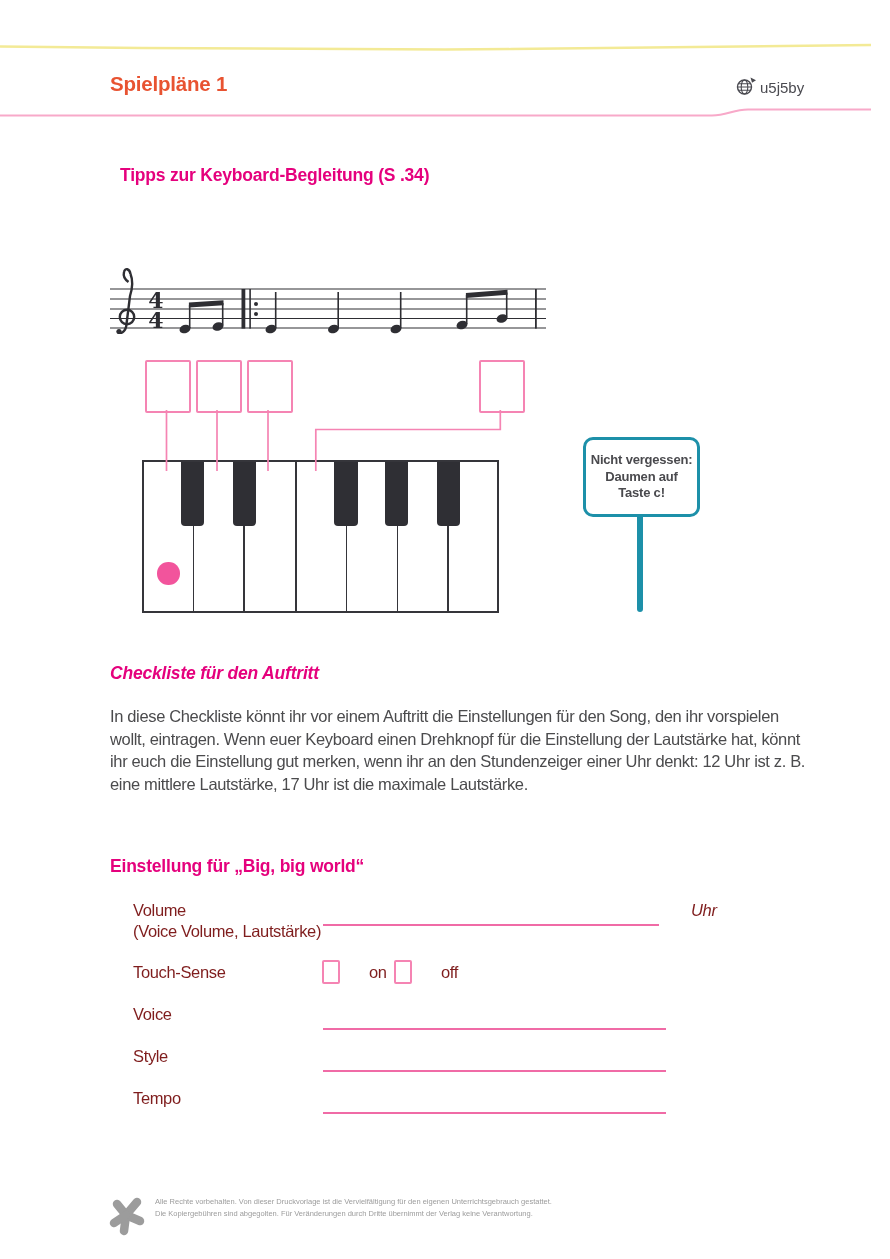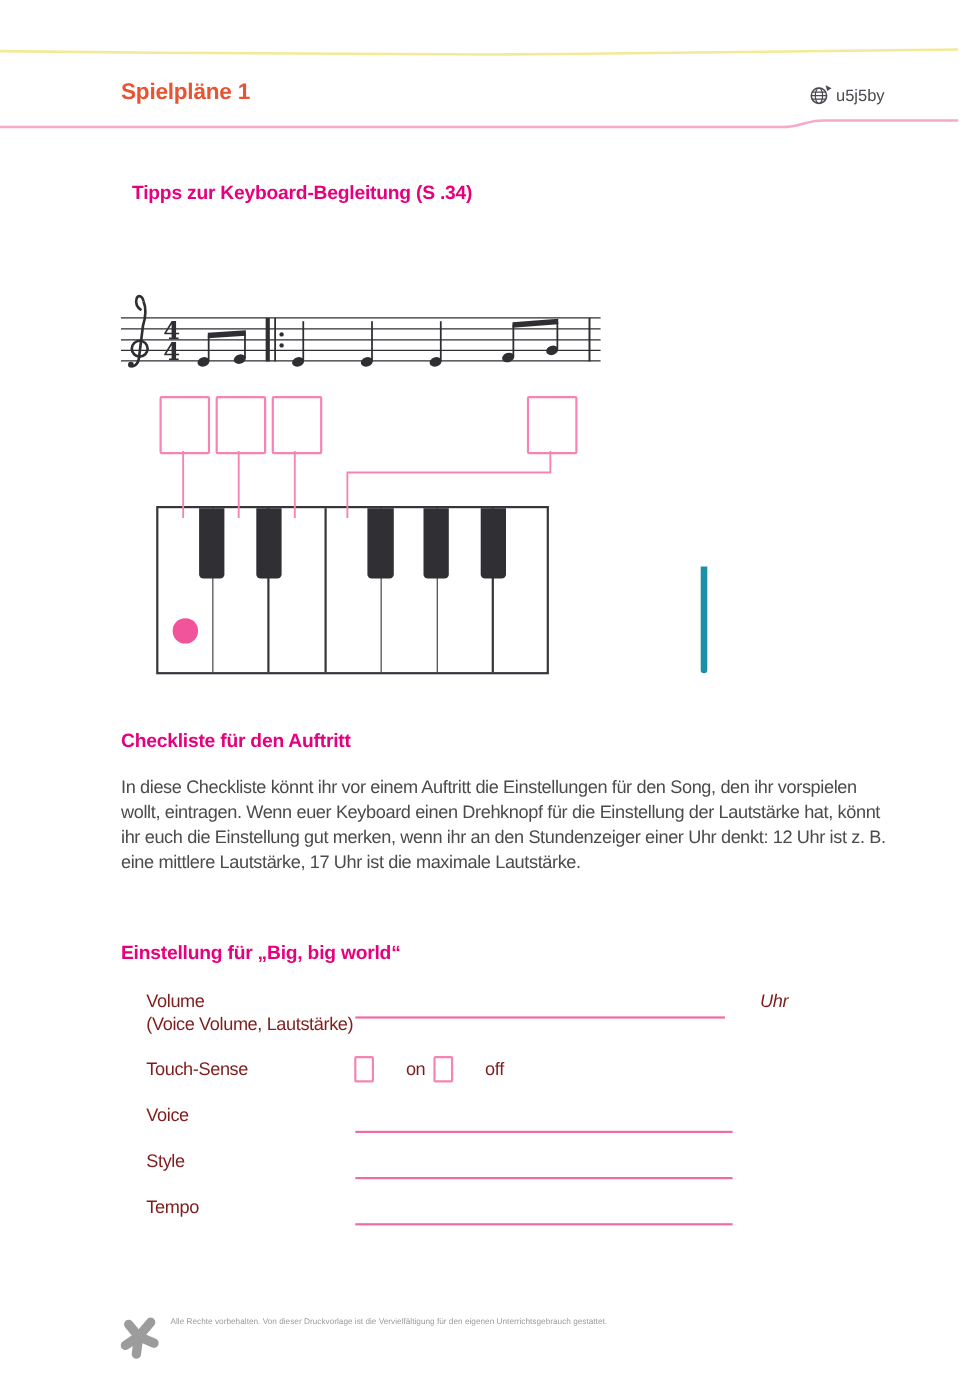--- a/index.html
+++ b/index.html
@@ -143,22 +143,27 @@
     <div class="wdiv" style="left:303px;"></div>
     <div class="bkey" style="left:36.5px;"></div>
     <div class="bkey" style="left:88.5px;"></div>
     <div class="bkey" style="left:190px;"></div>
     <div class="bkey" style="left:240.5px;"></div>
     <div class="bkey" style="left:292.5px;"></div>
   </div>
   <div class="pink-dot"></div>
 
   <div class="bubble-stick"></div>
-
-  <div class="abs heading" style="left:110px;top:663px;">Checkliste für den Auftritt</div>
+  <div class="bubble">
+    <span>Nicht vergessen:</span>
+    <span>Daumen auf</span>
+    <span>Taste c!</span>
+  </div>
+
+  <div class="abs heading" style="left:110px;top:663px;font-style:italic;">Checkliste für den Auftritt</div>
   <div class="abs body-text" style="left:110px;top:705px;width:702px;">In diese Checkliste könnt ihr vor einem Auftritt die Einstellungen für den Song, den ihr vorspielen wollt, eintragen. Wenn euer Keyboard einen Drehknopf für die Einstellung der Lautstärke hat, könnt ihr euch die Einstellung gut merken, wenn ihr an den Stundenzeiger einer Uhr denkt: 12 Uhr ist z. B. eine mittlere Lautstärke, 17 Uhr ist die maximale Lautstärke.</div>
 
   <div class="abs heading" style="left:110px;top:856px;">Einstellung für „Big, big world“</div>
 
   <div class="form-label" style="left:110px;top:901px;">Volume</div>
   <div class="write-line" style="left:323px;top:924px;width:336px;"></div>
   <div class="form-label" style="left:323px;top:901px;width:330px;"></div>
   <div class="form-label" style="left:668px;top:901px;font-style:italic;">Uhr</div>
   <div class="form-label" style="left:110px;top:922px;">(Voice Volume, Lautstärke)</div>
 
@@ -181,15 +186,16 @@
     <g stroke="#9c9c9c" stroke-width="8.5" stroke-linecap="round">
       <line x1="18" y1="21" x2="9" y2="10"></line>
       <line x1="18" y1="21" x2="29" y2="8"></line>
       <line x1="18" y1="21" x2="32" y2="27"></line>
       <line x1="18" y1="21" x2="16" y2="37"></line>
       <line x1="18" y1="21" x2="6" y2="29"></line>
     </g>
   </svg>
   <div class="abs footer-text" style="left:155px;top:1196px;width:620px;">
     <div>Alle Rechte vorbehalten. Von dieser Druckvorlage ist die Vervielfältigung für den eigenen Unterrichtsgebrauch gestattet.</div>
+    <div>Die Kopiergebühren sind abgegolten. Für Veränderungen durch Dritte übernimmt der Verlag keine Verantwortung.</div>
   </div>
 
 </div>
 
 </body></html>

